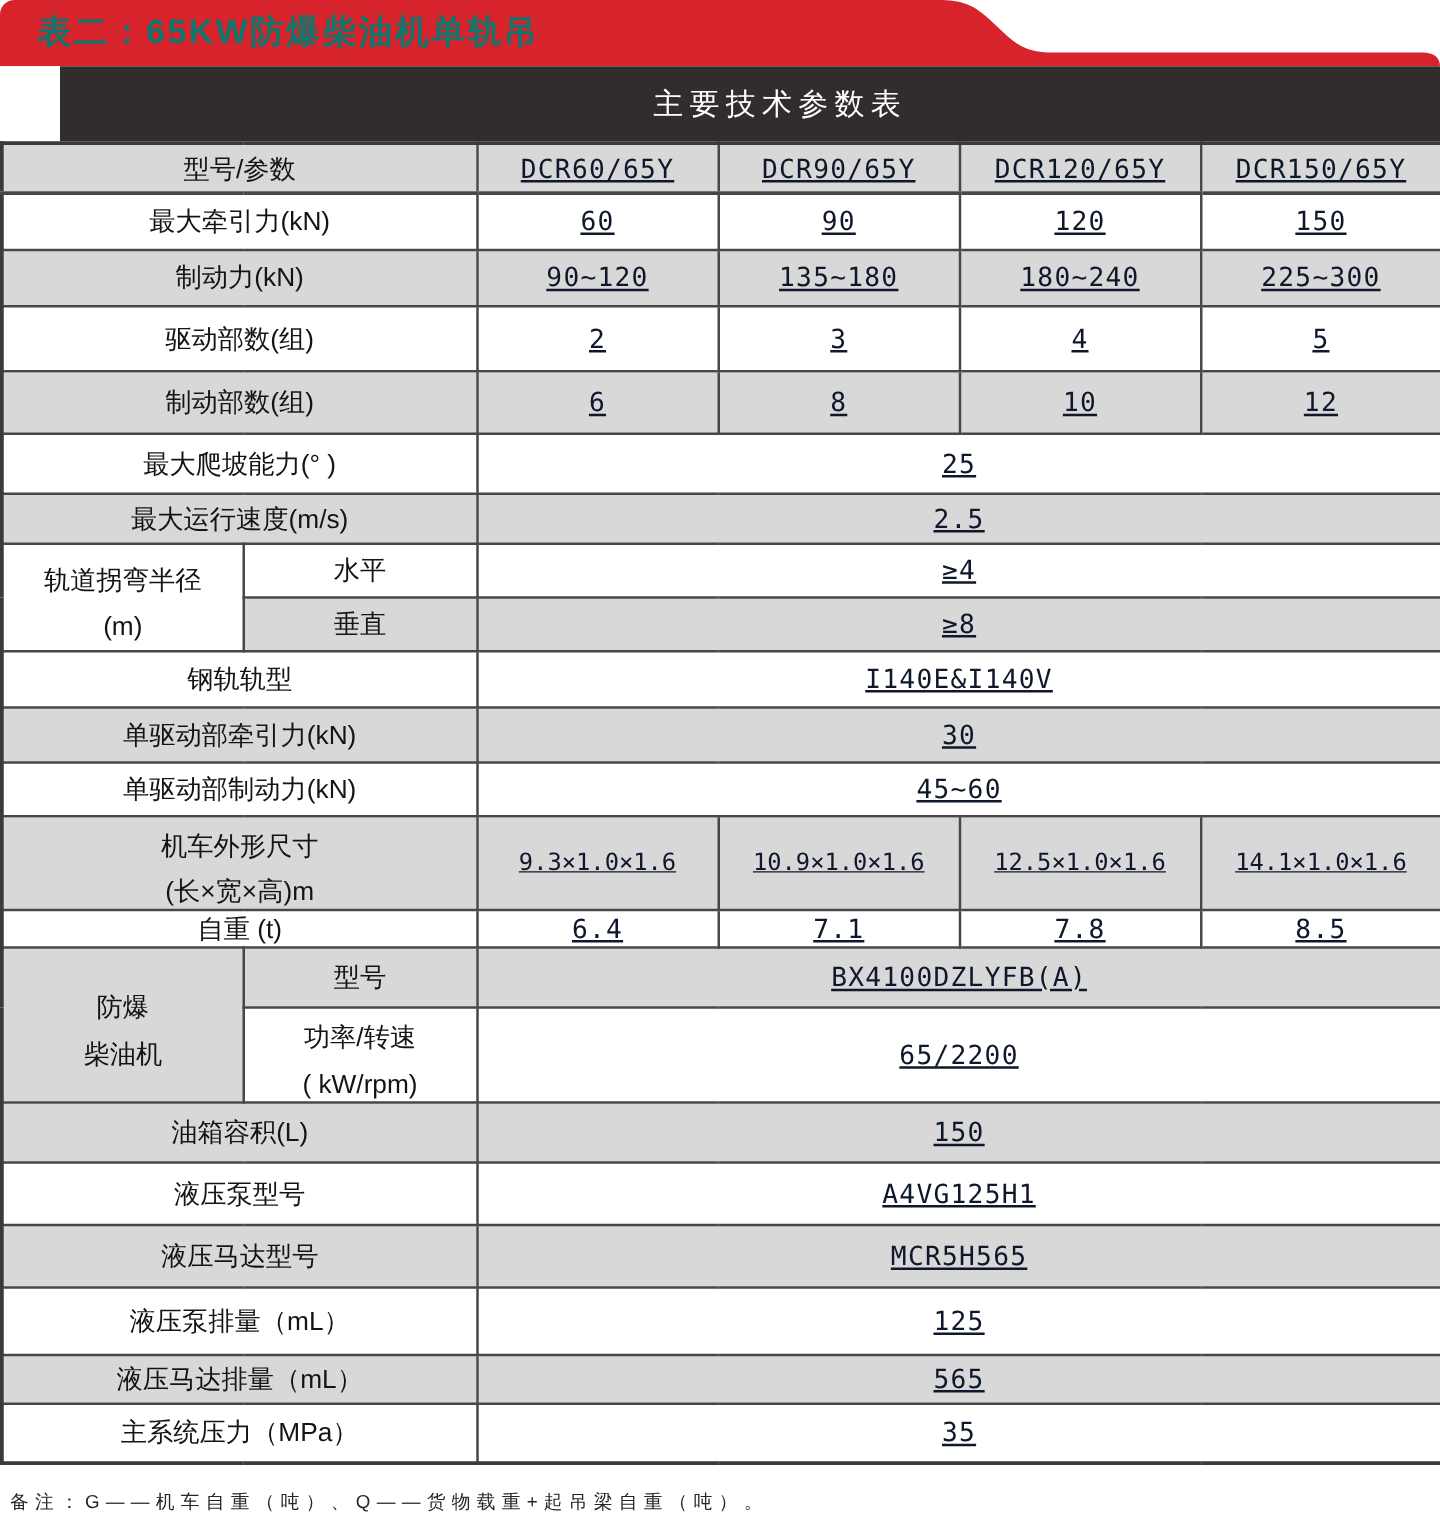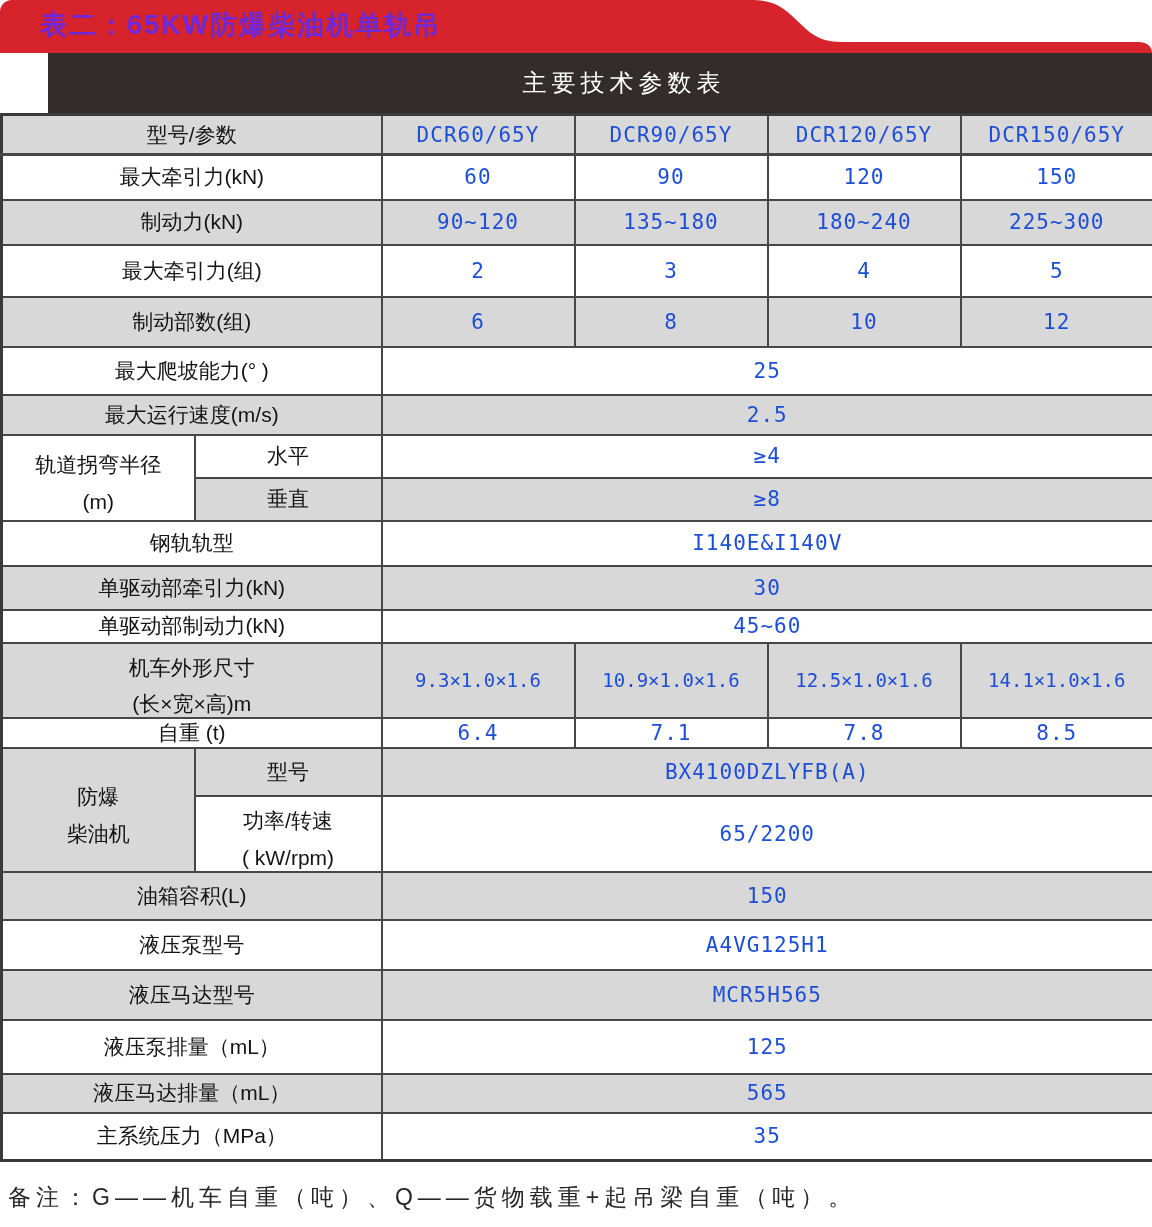--- a/index.html
+++ b/index.html
@@ -8,23 +8,23 @@
     width: 1152px; height: 1227px;
     font-family: "Liberation Sans", "DejaVu Sans", sans-serif;
     color: #161616;
     overflow: hidden;
   }
 
   
   .banner { position: relative; width: 1152px; height: 53px; }
   .banner svg { position: absolute; left: 0; top: 0; display: block; }
   .banner-title {
-    position: absolute; left: 40px; top: 0; height: 50px;
+    position: absolute; left: 30px; top: 0; height: 50px;
     display: flex; align-items: center;
-    color: #6d28d9; font-size: 27px; font-weight: bold; letter-spacing: 2px;
+    color: #0f766e; font-size: 27px; font-weight: bold; letter-spacing: 2px;
     white-space: nowrap;
   }
 
   
   .param-header {
     width: 1152px; height: 60px; background: #332c2c;
     display: flex; align-items: center; justify-content: center;
     color: #ffffff; font-size: 24px; letter-spacing: 5px; margin-left: 48px;
   }
 
@@ -36,30 +36,30 @@
   table.spec td {
     border: 2px solid #474747;
     text-align: center; vertical-align: middle;
     padding: 0 4px; overflow: hidden;
   }
   td.g { background: #d8d8d8; }
   td.w { background: #ffffff; }
   td.lbl { font-size: 21px; color: #141414; }
   td.val {
     font-family: "DejaVu Sans Mono", "Liberation Mono", monospace;
-    font-size: 21px; color: #1d4ed8; letter-spacing: 1px;
+    font-size: 21px; color: #0f172a; letter-spacing: 1px; text-decoration: underline;
   }
   tr.head-row td { border-bottom-width: 3px; }
   .two-line span { display: block; line-height: 1.18; margin-top: 12px; }
   td.val.dim { font-size: 19px; letter-spacing: 0; }
 
   
   .footnote {
     margin: 20px 0 0 8px;
-    font-size: 23px; letter-spacing: 5px; color: #262626;
+    font-size: 15px; letter-spacing: 5px; color: #262626;
     white-space: nowrap;
   }
 </style>
 </head>
 <body>
 
 <div class="banner">
   <svg width="1152" height="53" viewBox="0 0 1152 53">
     <path d="M12,0 H750 C770,0 779,4 791,15 L806,29 C816,38 826,42 842,42 H1138 C1147,42 1152,46 1152,53 L1152,53 H0 V12 C0,5 5,0 12,0 Z" fill="#d7232b"></path>
   </svg>
@@ -99,21 +99,21 @@
 
   <tr style="height:45px">
     <td colspan="2" class="lbl g">制动力(kN)</td>
     <td class="val g">90~120</td>
     <td class="val g">135~180</td>
     <td class="val g">180~240</td>
     <td class="val g">225~300</td>
   </tr>
 
   <tr style="height:52px">
-    <td colspan="2" class="lbl w">最大牵引力(组)</td>
+    <td colspan="2" class="lbl w">驱动部数(组)</td>
     <td class="val w">2</td>
     <td class="val w">3</td>
     <td class="val w">4</td>
     <td class="val w">5</td>
   </tr>
 
   <tr style="height:50px">
     <td colspan="2" class="lbl g">制动部数(组)</td>
     <td class="val g">6</td>
     <td class="val g">8</td>
@@ -148,21 +148,21 @@
   <tr style="height:45px">
     <td colspan="2" class="lbl w">钢轨轨型</td>
     <td colspan="4" class="val w">I140E&amp;I140V</td>
   </tr>
 
   <tr style="height:44px">
     <td colspan="2" class="lbl g">单驱动部牵引力(kN)</td>
     <td colspan="4" class="val g">30</td>
   </tr>
 
-  <tr style="height:33px">
+  <tr style="height:43px">
     <td colspan="2" class="lbl w">单驱动部制动力(kN)</td>
     <td colspan="4" class="val w">45~60</td>
   </tr>
 
   <tr style="height:58px">
     <td colspan="2" class="lbl g two-line">
       <span>机车外形尺寸</span>
       <span>(长×宽×高)m</span>
     </td>
     <td class="val g dim">9.3×1.0×1.6</td>

